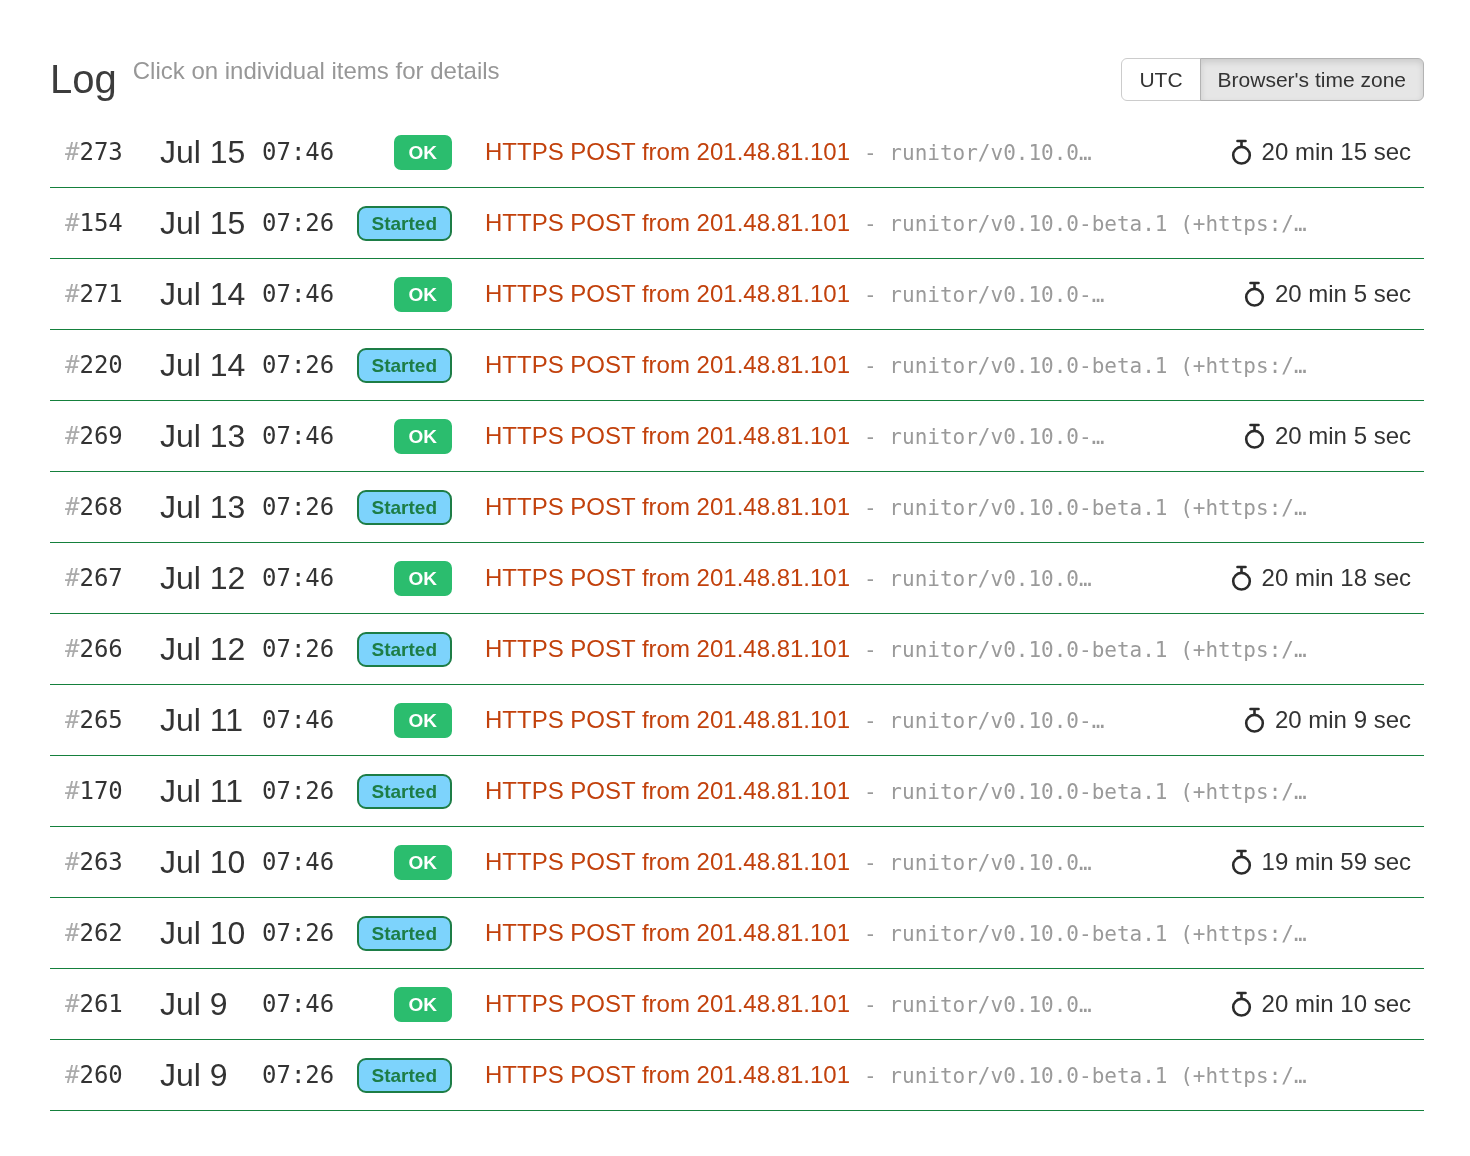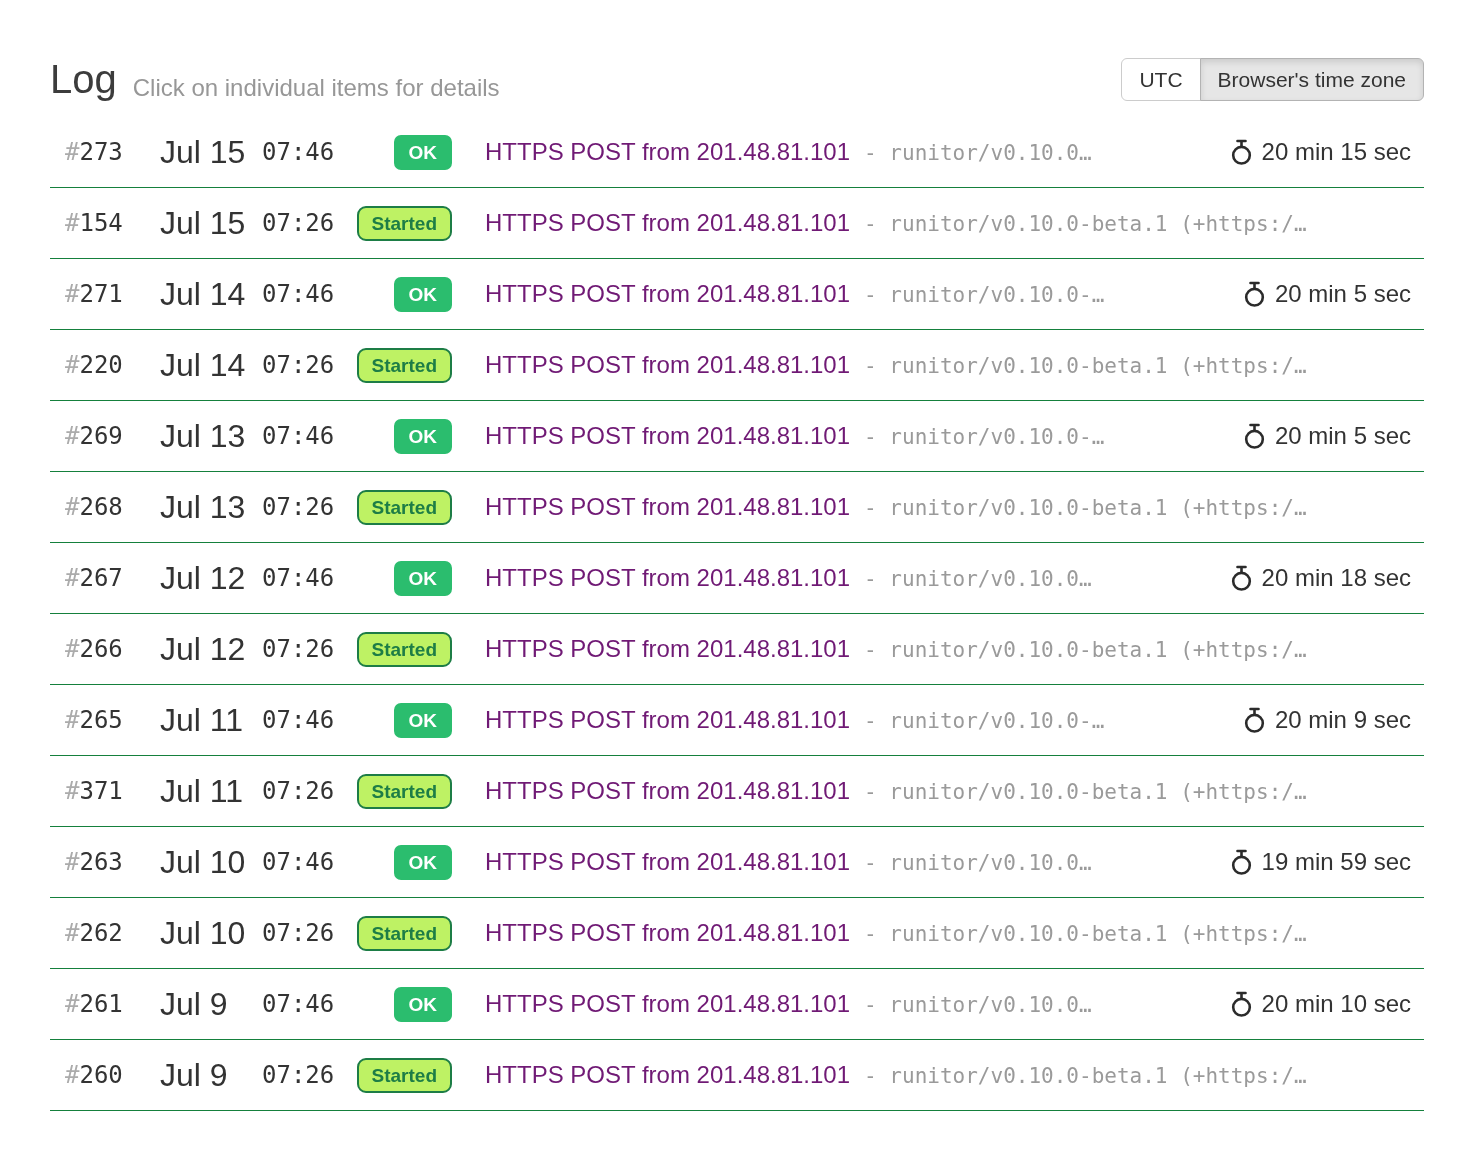--- a/index.html
+++ b/index.html
@@ -9,21 +9,21 @@
     font-family: "Liberation Sans", "DejaVu Sans", sans-serif;
     color: #333; overflow: hidden;
   }
   .page { padding: 0 46px 0 50px; }
 
   
   .header {
     display: flex; justify-content: space-between; align-items: center;
     padding-top: 46px; height: 112px;
   }
-  .title-wrap { display: flex; align-items: flex-end; }
+  .title-wrap { display: flex; align-items: flex-start; }
   .page-title { font-size: 40px; font-weight: 400; color: #3c3c3c; letter-spacing: 0; }
   .page-subtitle { font-size: 24px; color: #979797; margin-left: 16px; font-weight: 400; }
 
   .btn-group { display: flex; border-radius: 21px; }
   .btn {
     font-family: "Liberation Sans", "DejaVu Sans", sans-serif;
     font-size: 21px; color: #333; line-height: 1;
     padding: 10px 17px; background: #fff; border: 1px solid #ccc;
     cursor: pointer; white-space: nowrap;
   }
@@ -51,29 +51,29 @@
 
   .status-badge {
     font-size: 19px; font-weight: bold; line-height: 1; white-space: nowrap;
     display: inline-block;
   }
   .status-badge.ok {
     background: #2bbd6e; color: #fff; border: 2px solid #2bbd6e;
     border-radius: 7px; padding: 6px 13px;
   }
   .status-badge.started {
-    background: #bef264; color: #1d7d46; border: 2px solid #1d7d46;
+    background: #7dd3fc; color: #1d7d46; border: 2px solid #1d7d46;
     border-radius: 9px; padding: 6px 13px;
   }
 
   .col-desc {
     flex: 1 1 auto; margin-left: 33px; overflow: hidden; white-space: nowrap;
     display: flex; align-items: baseline; min-width: 0;
   }
-  .event-text { font-size: 24px; color: #701a75; }
+  .event-text { font-size: 24px; color: #c2410c; }
   .agent-text {
     font-family: "DejaVu Sans Mono", monospace; font-size: 21px;
     color: #9a9a9a; margin-left: 14px;
   }
 
   .col-duration {
     flex-shrink: 0; margin-left: 16px; display: flex; align-items: center;
     font-size: 24px; color: #333; white-space: nowrap;
   }
   .stopwatch-icon { margin-right: 9px; display: block; }
@@ -241,21 +241,21 @@
     <span class="col-duration">
       <svg class="stopwatch-icon" width="23" height="27" viewBox="0 0 23 27">
         <line x1="7.5" y1="2" x2="15.5" y2="2" stroke="#2b2b2b" stroke-width="2.6" stroke-linecap="round"></line>
         <line x1="11.5" y1="2.5" x2="11.5" y2="7" stroke="#2b2b2b" stroke-width="2.6"></line>
         <circle cx="11.5" cy="16.2" r="8.3" fill="none" stroke="#2b2b2b" stroke-width="2.6"></circle>
       </svg>
       <span class="duration-text">20 min 9 sec</span>
     </span>
   </div>
       <div class="log-row">
-    <span class="col-num"><span class="hash">#</span><span class="num">371</span></span>
+    <span class="col-num"><span class="hash">#</span><span class="num">170</span></span>
     <span class="col-date">Jul 11</span>
     <span class="col-time">07:26</span>
     <span class="col-badge">
       <span class="status-badge started">Started</span>
     </span>
     <span class="col-desc">
       <span class="event-text">HTTPS POST from 201.48.81.101</span>
       <span class="agent-text">- runitor/v0.10.0-beta.1 (+https:/…</span>
     </span>
 

